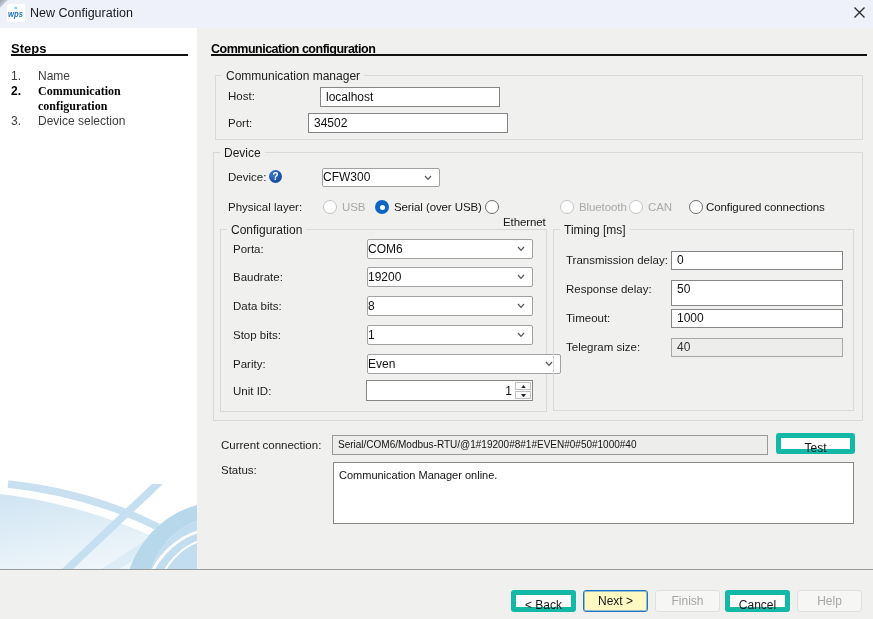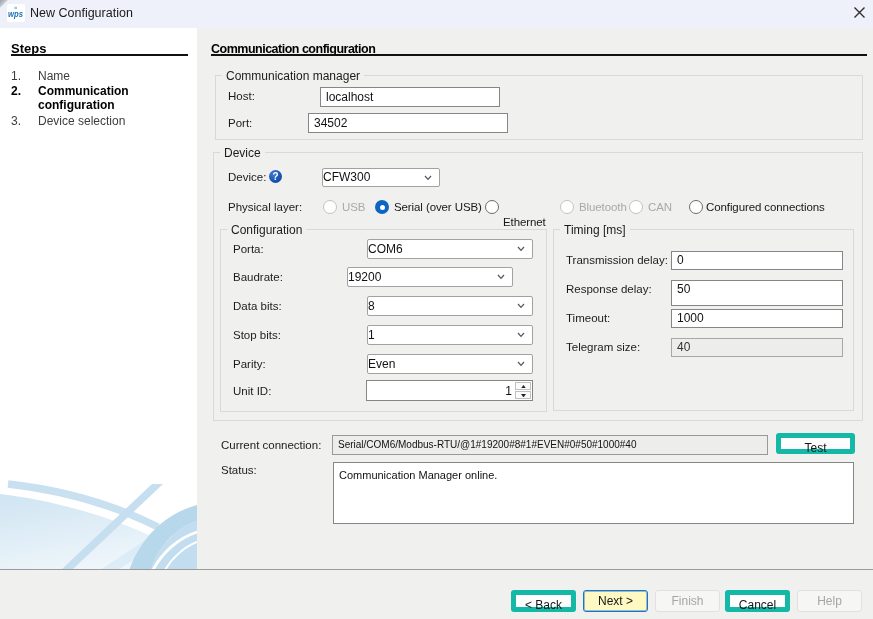--- a/index.html
+++ b/index.html
@@ -65,21 +65,21 @@
   <svg class="abs closex" viewBox="0 0 11 11">
     <path d="M0.5 0.5 L10.5 10.5 M10.5 0.5 L0.5 10.5" stroke="#2e2e2e" stroke-width="1.4" fill="none"></path>
   </svg>
 
   <div class="abs leftpanel">
     <div class="steps-h">Steps</div>
     <div class="steps-u"></div>
     <div class="stepnum" style="top:41px;">1.</div>
     <div class="steptxt" style="top:41px;">Name</div>
     <div class="stepnum b" style="top:56px;">2.</div>
-    <div class="steptxt b" style="top:56px;">Communication<br>configuration</div>
+    <div class="steptxt b" style="top:56px;font-family:Liberation Serif, serif;">Communication<br>configuration</div>
     <div class="stepnum" style="top:86px;">3.</div>
     <div class="steptxt" style="top:86px;">Device selection</div>
     <svg width="197" height="90" viewBox="0 0 197 90" style="position:absolute;left:0;top:452px;">
       <defs>
         <linearGradient id="g1" x1="0" y1="0" x2="0.45" y2="1">
           <stop offset="0" stop-color="#cfe4f2"></stop>
           <stop offset="1" stop-color="#eff6fb"></stop>
         </linearGradient>
       </defs>
       <path d="M 8 4 Q 90 13 158 47" stroke="#c8e0f0" stroke-width="7.5" fill="none"></path>
@@ -131,39 +131,39 @@
   <div class="grp" style="left:220px;top:229px;width:327px;height:183px;">
     <span class="lg">Configuration</span>
   </div>
   <div class="lbl" style="left:233px;top:243px;">Porta:</div>
   <div class="sel" style="left:367px;top:239px;width:166px;height:20px;line-height:18px;">COM6
     <svg class="chev" viewBox="0 0 8 6">
       <path d="M1 1 L4 4.4 L7 1" stroke="#555" stroke-width="1.2" fill="none"></path>
     </svg>
   </div>
   <div class="lbl" style="left:233px;top:271px;">Baudrate:</div>
-  <div class="sel" style="left:347px;top:267px;width:166px;height:20px;line-height:18px;">19200
+  <div class="sel" style="left:367px;top:267px;width:166px;height:20px;line-height:18px;">19200
     <svg class="chev" viewBox="0 0 8 6">
       <path d="M1 1 L4 4.4 L7 1" stroke="#555" stroke-width="1.2" fill="none"></path>
     </svg>
   </div>
   <div class="lbl" style="left:233px;top:300px;">Data bits:</div>
   <div class="sel" style="left:367px;top:296px;width:166px;height:20px;line-height:18px;">8
     <svg class="chev" viewBox="0 0 8 6">
       <path d="M1 1 L4 4.4 L7 1" stroke="#555" stroke-width="1.2" fill="none"></path>
     </svg>
   </div>
   <div class="lbl" style="left:233px;top:329px;">Stop bits:</div>
   <div class="sel" style="left:367px;top:325px;width:166px;height:20px;line-height:18px;">1
     <svg class="chev" viewBox="0 0 8 6">
       <path d="M1 1 L4 4.4 L7 1" stroke="#555" stroke-width="1.2" fill="none"></path>
     </svg>
   </div>
   <div class="lbl" style="left:233px;top:358px;">Parity:</div>
-  <div class="sel" style="left:367px;top:354px;width:166px;height:20px;line-height:18px;">Even
+  <div class="sel" style="left:367px;top:354px;width:194px;height:20px;line-height:18px;">Even
     <svg class="chev" viewBox="0 0 8 6">
       <path d="M1 1 L4 4.4 L7 1" stroke="#555" stroke-width="1.2" fill="none"></path>
     </svg>
   </div>
   <div class="lbl" style="left:233px;top:385px;">Unit ID:</div>
   <div class="spin" style="left:366px;top:380px;width:167px;height:21px;">
     <span class="val">1</span>
     <span class="btns">
       <span class="sb" style="top:0;"><svg width="5" height="3.4" viewBox="0 0 6 4" style="vertical-align:top;margin-top:2px;">
           <path d="M0 4 L3 0 L6 4 Z" fill="#222"></path>

